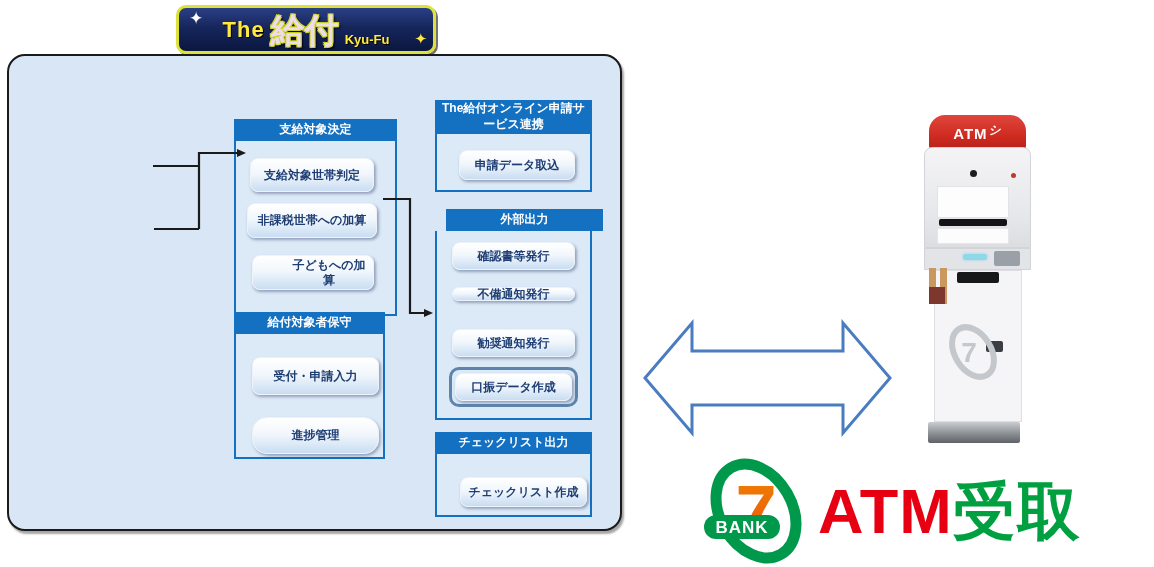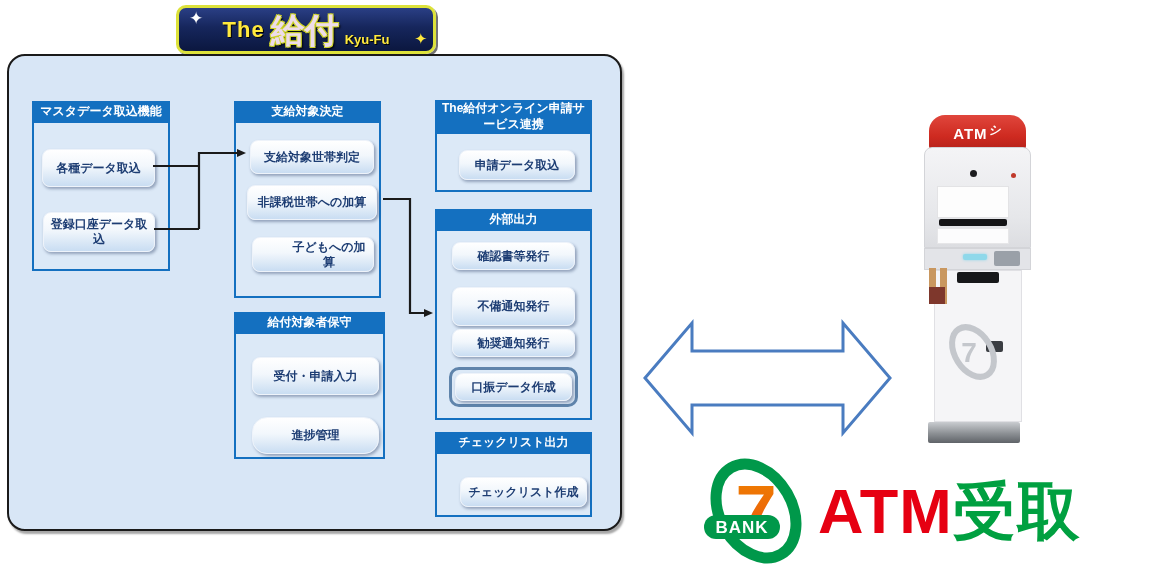--- a/index.html
+++ b/index.html
@@ -39,39 +39,39 @@
     cursor:pointer; padding:2px; }
   .ring { position:absolute; border:3px solid #5f84ab; border-radius:10px; padding:3px; }
   .ring .fbtn { position:relative; width:100%; height:100%; }
 
   
   .sec1 { left:23px; top:45px; width:138px; height:170px; }
   .sec1 .sec-header { height:22px; } .sec1 .sec-body { top:22px; height:148px; }
   .sec1 .b1 { left:10px; top:48px;  width:113px; height:38px; }
   .sec1 .b2 { left:11px; top:111px; width:112px; height:40px; }
 
-  .sec2 { left:225px; top:45px; width:147px; height:197px; }
+  .sec2 { left:225px; top:63px; width:163px; height:197px; }
   .sec2 .sec-header { height:22px; } .sec2 .sec-body { top:22px; height:175px; }
   .sec2 .b1 { left:16px; top:39px;  width:124px; height:34px; }
   .sec2 .b2 { left:13px; top:84px;  width:130px; height:35px; }
   .sec2 .b3 { left:18px; top:136px; width:122px; height:35px;padding-left:34px; }
 
   .sec3 { left:225px; top:256px; width:151px; height:147px; }
   .sec3 .sec-header { height:22px; } .sec3 .sec-body { top:22px; height:125px; }
   .sec3 .b1 { left:18px; top:45px;  width:127px; height:38px; }
   .sec3 .b2 { left:18px; top:105px; width:127px; height:37px;border-radius:15px; }
 
   .sec4 { left:426px; top:44px; width:157px; height:92px; }
   .sec4 .sec-header { height:34px; padding:0 6px; } .sec4 .sec-body { top:34px; height:58px; }
   .sec4 .b1 { left:24px; top:50px; width:116px; height:30px; }
 
   .sec5 { left:426px; top:153px; width:157px; height:211px; }
-  .sec5 .sec-header { height:22px; } .sec5 .sec-body { top:22px; height:189px; }
+  .sec5 .sec-header { height:22px;margin-left:11px; } .sec5 .sec-body { top:22px; height:189px; }
   .sec5 .b1 { left:17px; top:33px;  width:123px; height:28px; }
-  .sec5 .b2 { left:17px; top:78px;  width:123px; height:39px; }
+  .sec5 .b2 { left:17px; top:78px;  width:123px; height:14px; }
   .sec5 .b3 { left:17px; top:120px; width:123px; height:28px; }
   .sec5 .r4 { left:14px; top:158px; width:129px; height:40px; }
 
   .sec6 { left:426px; top:376px; width:157px; height:85px;border-radius:14px; }
   .sec6 .sec-header { height:22px; } .sec6 .sec-body { top:22px; height:63px; }
   .sec6 .b1 { left:25px; top:45px; width:127px; height:30px; }
 
   
   .overlay { position:absolute; left:0; top:0; width:1154px; height:567px; pointer-events:none; }
 
@@ -117,26 +117,20 @@
   <div class="banner">
     <span class="star-l">✦</span>
     <span class="b-the">The</span>
     <span class="b-main">給付</span>
     <span class="b-romaji">Kyu-Fu</span>
     <span class="star-r">✦</span>
   </div>
 
   <div class="container">
 
-    <div class="section sec1">
-      <div class="sec-header">マスタデータ取込機能</div>
-      <div class="sec-body"></div>
-      <div class="fbtn b1">各種データ取込</div>
-      <div class="fbtn b2">登録口座データ取込</div>
-    </div>
 
     <div class="section sec2">
       <div class="sec-header">支給対象決定</div>
       <div class="sec-body"></div>
       <div class="fbtn b1">支給対象世帯判定</div>
       <div class="fbtn b2">非課税世帯への加算</div>
       <div class="fbtn b3">子どもへの加算</div>
     </div>
 
     <div class="section sec3">

